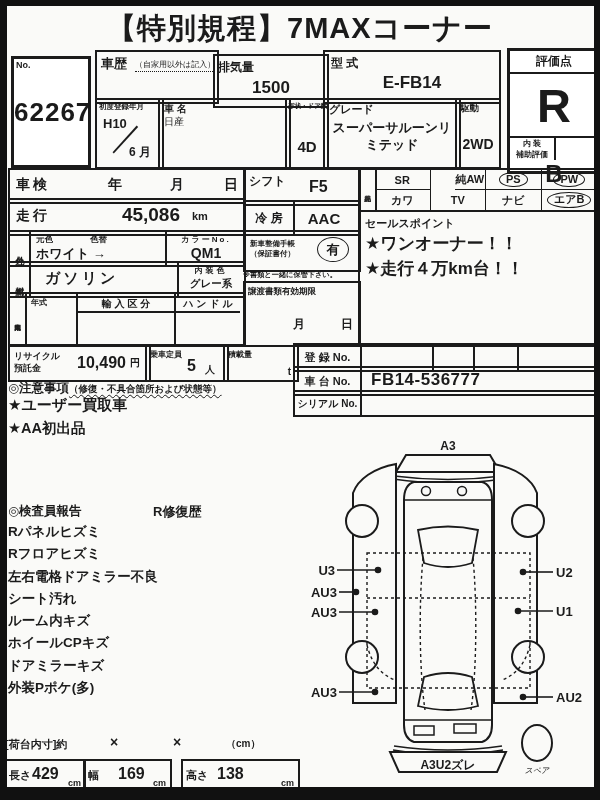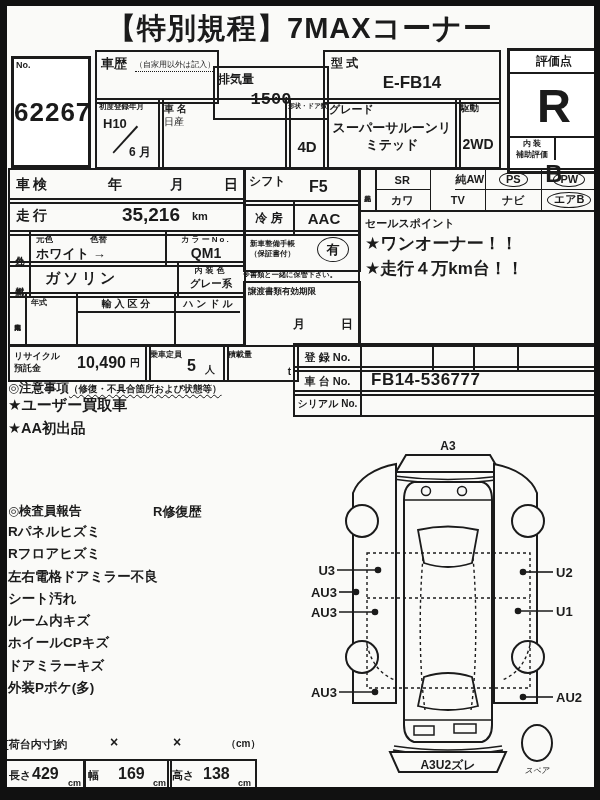--- a/index.html
+++ b/index.html
@@ -29,21 +29,21 @@
 
 <div class="abs bd3" style="left:11px;top:56px;width:74px;height:106px;background:#fff;">
   <div class="abs b" style="left:2px;top:1px;font-size:9px;">No.</div>
   <div class="abs b" style="left:0;top:38px;width:100%;text-align:center;font-size:26px;letter-spacing:1px;">62267</div>
 </div>
 
 <div class="abs bd2" style="left:95px;top:50px;width:120px;height:50px;">
   <span class="abs b" style="left:4px;top:3px;font-size:13px;">車歴</span>
   <span class="abs dotted-u" style="left:38px;top:7px;font-size:8px;">（自家用以外は記入）</span>
 </div>
-<div class="abs bd2" style="left:213px;top:66px;width:112px;height:50px;font-family:Liberation Mono, monospace;">
+<div class="abs bd2" style="left:213px;top:54px;width:112px;height:50px;">
   <span class="abs b" style="left:3px;top:3px;font-size:12px;">排気量</span>
   <div class="abs b" style="left:0;top:22px;width:100%;text-align:center;font-size:17px;">1500</div>
 </div>
 <div class="abs bd2" style="left:323px;top:50px;width:174px;height:50px;">
   <span class="abs b" style="left:6px;top:3px;font-size:12px;">型 式</span>
   <div class="abs b" style="left:0;top:21px;width:100%;text-align:center;font-size:17px;">E-FB14</div>
 </div>
 
 <div class="abs bd2" style="left:95px;top:98px;width:65px;height:67px;">
   <span class="abs b" style="left:2px;top:2px;font-size:7.5px;">初度登録年月</span>
@@ -84,21 +84,21 @@
 </div>
 
 <div class="abs bd2" style="left:8px;top:168px;width:234px;height:32px;">
   <span class="abs b" style="left:6px;top:6px;font-size:14px;letter-spacing:3px;">車検</span>
   <span class="abs b" style="left:98px;top:6px;font-size:14px;">年</span>
   <span class="abs b" style="left:160px;top:6px;font-size:14px;">月</span>
   <span class="abs b" style="right:6px;top:6px;font-size:14px;">日</span>
 </div>
 <div class="abs bd2" style="left:8px;top:198px;width:234px;height:34px;">
   <span class="abs b" style="left:6px;top:7px;font-size:14px;letter-spacing:3px;">走行</span>
-  <span class="abs b" style="left:70px;top:4px;width:100px;text-align:right;font-size:19px;">35,216</span>
+  <span class="abs b" style="left:70px;top:4px;width:100px;text-align:right;font-size:19px;">45,086</span>
   <span class="abs b" style="left:182px;top:10px;font-size:11px;">km</span>
 </div>
 <div class="abs bd2" style="left:8px;top:230px;width:234px;height:33px;">
   <div class="abs ctr" style="left:0;top:0;width:19px;height:100%;border-right:2px solid #1b1b1b;">
     <span class="vlabel b" style="font-size:9px;">外色</span>
   </div>
   <span class="abs b" style="left:26px;top:2px;font-size:8.5px;">元色</span>
   <span class="abs b" style="left:80px;top:2px;font-size:8.5px;">色替</span>
   <span class="abs b" style="left:26px;top:13px;font-size:13px;">ホワイト →</span>
   <div class="abs" style="left:155px;top:0;width:2px;height:100%;background:#1b1b1b;"></div>
@@ -327,21 +327,21 @@
 <div class="abs bd2" style="left:4px;top:759px;width:78px;height:30px;">
   <span class="abs b" style="left:3px;top:7px;font-size:11px;">長さ</span>
   <span class="abs b" style="left:26px;top:4px;font-size:16px;">429</span>
   <span class="abs b" style="right:3px;bottom:3px;font-size:9px;">cm</span>
 </div>
 <div class="abs bd2" style="left:83px;top:759px;width:85px;height:30px;">
   <span class="abs b" style="left:3px;top:7px;font-size:11px;">幅</span>
   <span class="abs b" style="left:33px;top:4px;font-size:16px;">169</span>
   <span class="abs b" style="right:4px;bottom:3px;font-size:9px;">cm</span>
 </div>
-<div class="abs bd2" style="left:167px;top:759px;width:86px;height:30px;">
+<div class="abs bd2" style="left:181px;top:759px;width:86px;height:30px;padding-left:29px;">
   <span class="abs b" style="left:3px;top:7px;font-size:11px;">高さ</span>
   <span class="abs b" style="left:34px;top:4px;font-size:16px;">138</span>
   <span class="abs b" style="right:4px;bottom:3px;font-size:9px;">cm</span>
 </div>
 
 <div class="abs" style="left:0;top:0;width:600px;height:6px;background:#111;"></div>
 <div class="abs" style="left:0;top:787px;width:600px;height:13px;background:#111;"></div>
 <div class="abs" style="left:0;top:0;width:7px;height:800px;background:#111;"></div>
 <div class="abs" style="left:594px;top:0;width:6px;height:800px;background:#111;"></div>
 

